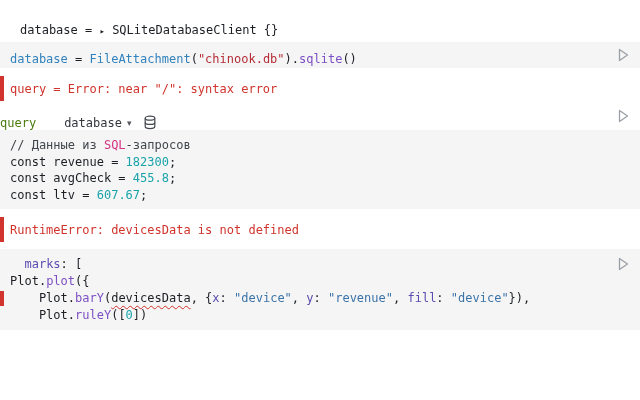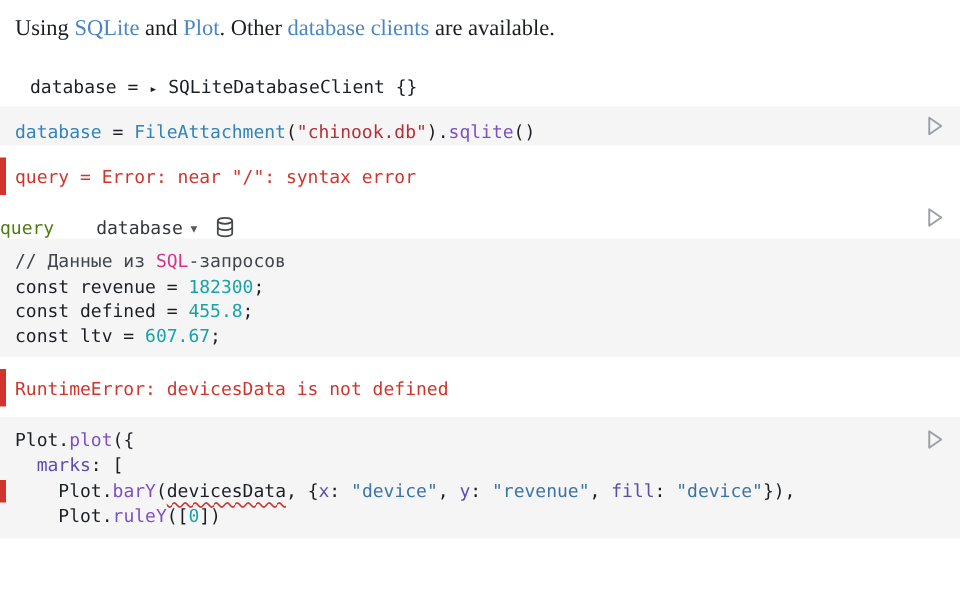--- a/index.html
+++ b/index.html
@@ -70,21 +70,20 @@
     text-decoration:underline wavy #d0342c;
     text-decoration-thickness:1px;
     text-underline-offset:3px;
   }
 </style>
 </head>
 <body>
 
 <div>
 
-  <p class="prose"><span>Using </span><a class="link">SQLite</a><span> and </span><a class="link">Plot</a><span>. Other </span><a class="link">database clients</a><span> are available.</span></p>
 
   <div class="cell-row output-row">
     <div class="code-line"><div class="code-line"><span class="tk-plain">database = </span><span class="tk-arrow">▸</span><span class="tk-plain"> SQLiteDatabaseClient {}</span></div></div>
   </div>
 
   <div class="cell-row code-row">
     <div style="flex:1">
         <div class="code-line"><span class="tk-def">database</span><span class="tk-plain"> = </span><span class="tk-def">FileAttachment</span><span class="tk-plain">(</span><span class="tk-str-red">"chinook.db"</span><span class="tk-plain">).</span><span class="tk-meth">sqlite</span><span class="tk-plain">()</span></div>
       </div>
     <button class="play-btn" title="">
@@ -116,32 +115,32 @@
     <button class="play-btn">
       <svg width="12" height="14" viewBox="0 0 12 14">
           <path d="M2.5 1.5 L10.5 7 L2.5 12.5 Z" fill="none" stroke="#9aa0a6" stroke-width="1.3" stroke-linejoin="round"></path>
         </svg>
     </button>
   </div>
 
   <div class="code-block constants">
       <div class="code-line"><span class="tk-comment">// Данные из </span><span class="tk-pink">SQL</span><span class="tk-comment">-запросов</span></div>
       <div class="code-line"><span class="tk-plain">const revenue = </span><span class="tk-num">182300</span><span class="tk-plain">;</span></div>
-      <div class="code-line"><span class="tk-plain">const defined = </span><span class="tk-num">455.8</span><span class="tk-plain">;</span></div>
+      <div class="code-line"><span class="tk-plain">const avgCheck = </span><span class="tk-num">455.8</span><span class="tk-plain">;</span></div>
       <div class="code-line"><span class="tk-plain">const ltv = </span><span class="tk-num">607.67</span><span class="tk-plain">;</span></div>
     </div>
 
   <div class="error-row">
     <span class="error-text">RuntimeError: devicesData is not defined</span>
   </div>
 
   <div class="code-block plot">
     <div>
+        <div class="code-line"><span class="tk-plain">  </span><span class="tk-prop">marks</span><span class="tk-plain">: [</span></div>
         <div class="code-line"><span class="tk-plain">Plot.</span><span class="tk-meth">plot</span><span class="tk-plain">({</span></div>
-        <div class="code-line"><span class="tk-plain">  </span><span class="tk-prop">marks</span><span class="tk-plain">: [</span></div>
         <div class="code-line gutter-line"><span class="tk-plain">    Plot.</span><span class="tk-meth">barY</span><span class="tk-plain">(</span><span class="tk-squiggle">devicesData</span><span class="tk-plain">, {</span><span class="tk-prop">x</span><span class="tk-plain">: </span><span class="tk-str-blue">"device"</span><span class="tk-plain">, </span><span class="tk-prop">y</span><span class="tk-plain">: </span><span class="tk-str-blue">"revenue"</span><span class="tk-plain">, </span><span class="tk-prop">fill</span><span class="tk-plain">: </span><span class="tk-str-blue">"device"</span><span class="tk-plain">}),</span></div>
         <div class="code-line"><span class="tk-plain">    Plot.</span><span class="tk-meth">ruleY</span><span class="tk-plain">([</span><span class="tk-num">0</span><span class="tk-plain">])</span></div>
       </div>
     <button class="play-btn">
       <svg width="12" height="14" viewBox="0 0 12 14">
           <path d="M2.5 1.5 L10.5 7 L2.5 12.5 Z" fill="none" stroke="#9aa0a6" stroke-width="1.3" stroke-linejoin="round"></path>
         </svg>
     </button>
   </div>
 

